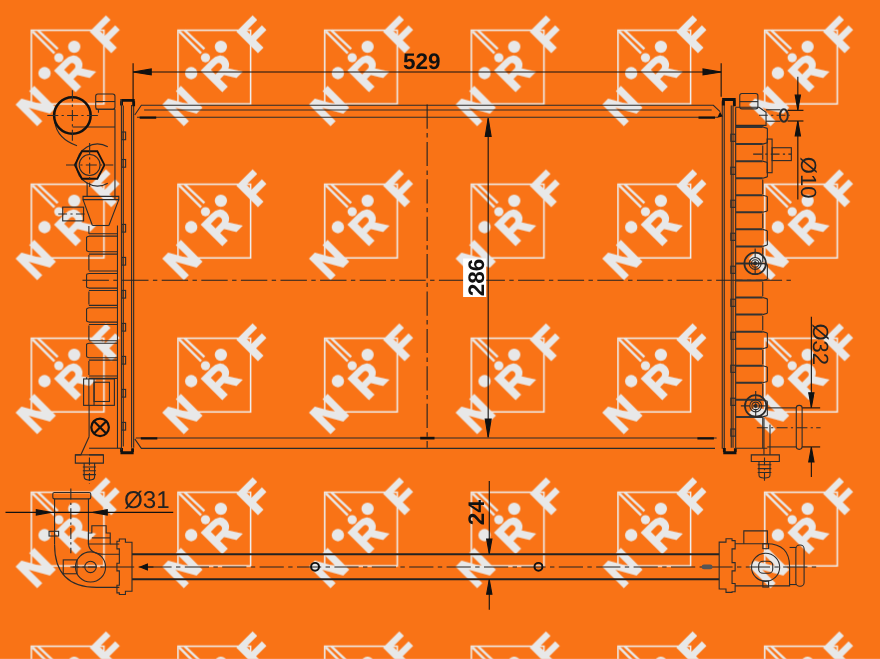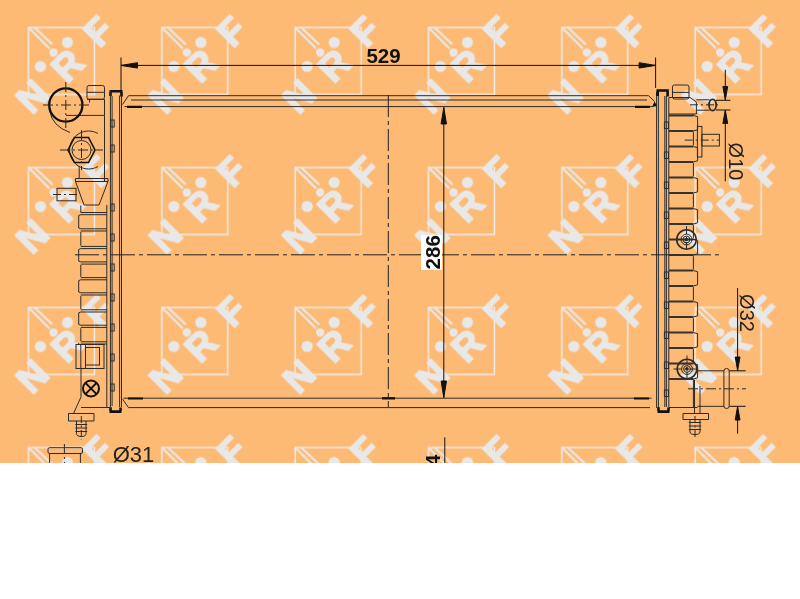--- a/index.html
+++ b/index.html
@@ -1,16 +1,16 @@
 <!DOCTYPE html>
 <html><head>
 <meta charset="utf-8">
 <style>
 html,body{margin:0;padding:0;background:#ffffff;}
-#page{width:800px;height:463px;overflow:hidden;position:relative;background:#fdba74;}
+#page{width:800px;height:599px;overflow:hidden;position:relative;background:#f97316;}
 svg{display:block;}
 text{font-family:"Liberation Sans",sans-serif;}
 </style>
 </head>
 <body>
 <div id="page">
 <svg width="800" height="599" viewBox="0 0 800 599">
 <defs>
 
 <pattern id="wm" patternUnits="userSpaceOnUse" x="10.5" y="11.5" width="133.333" height="140">

